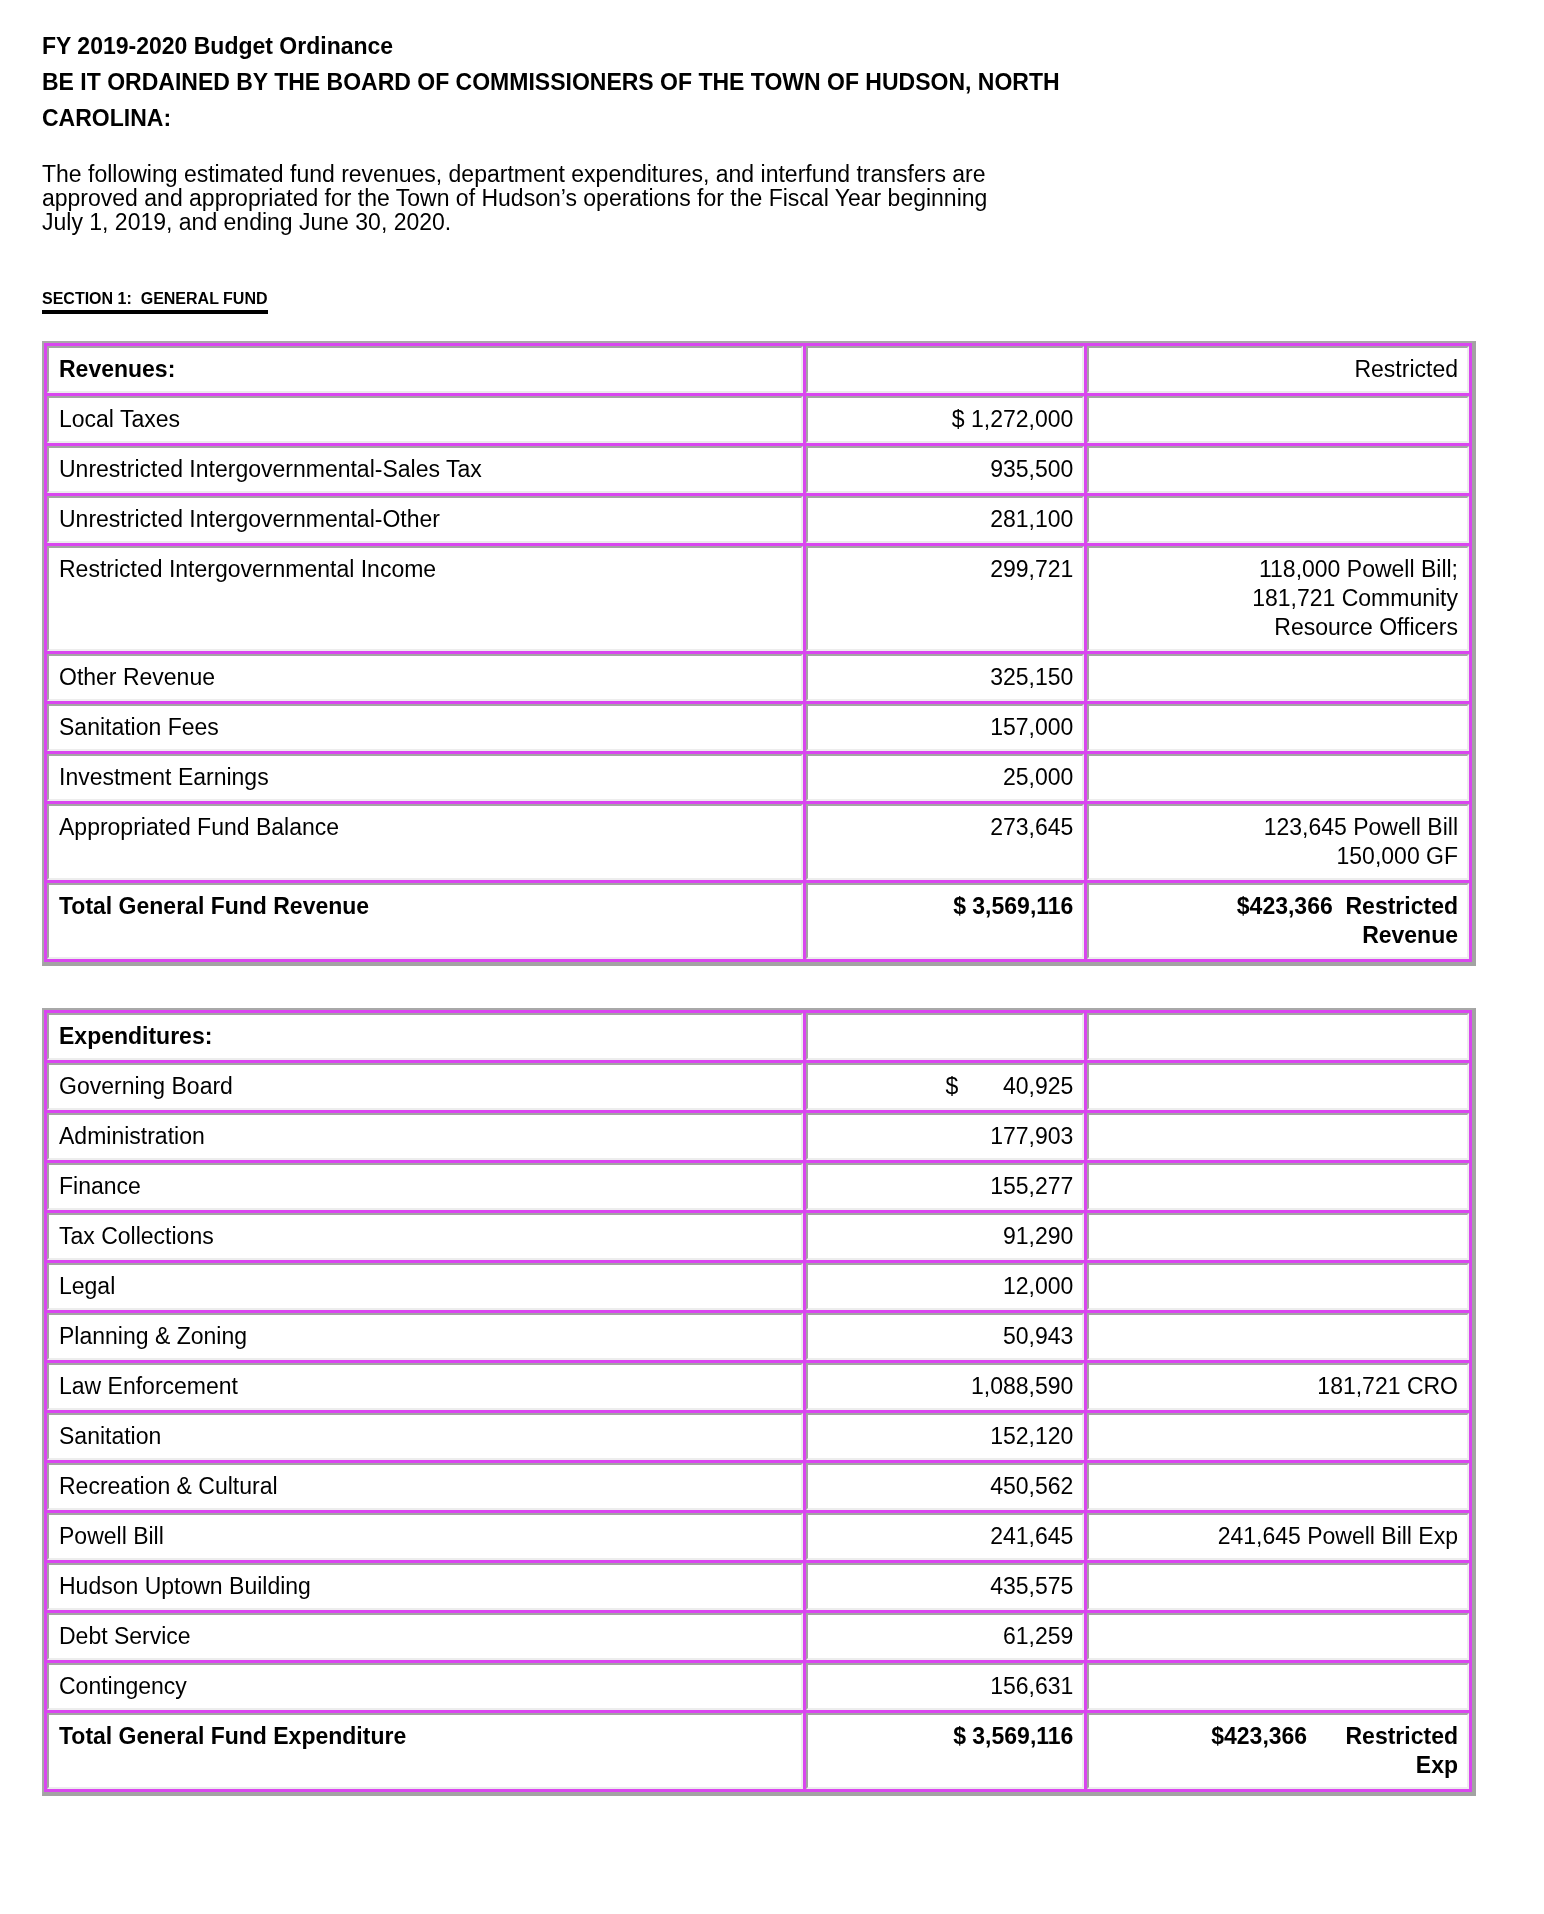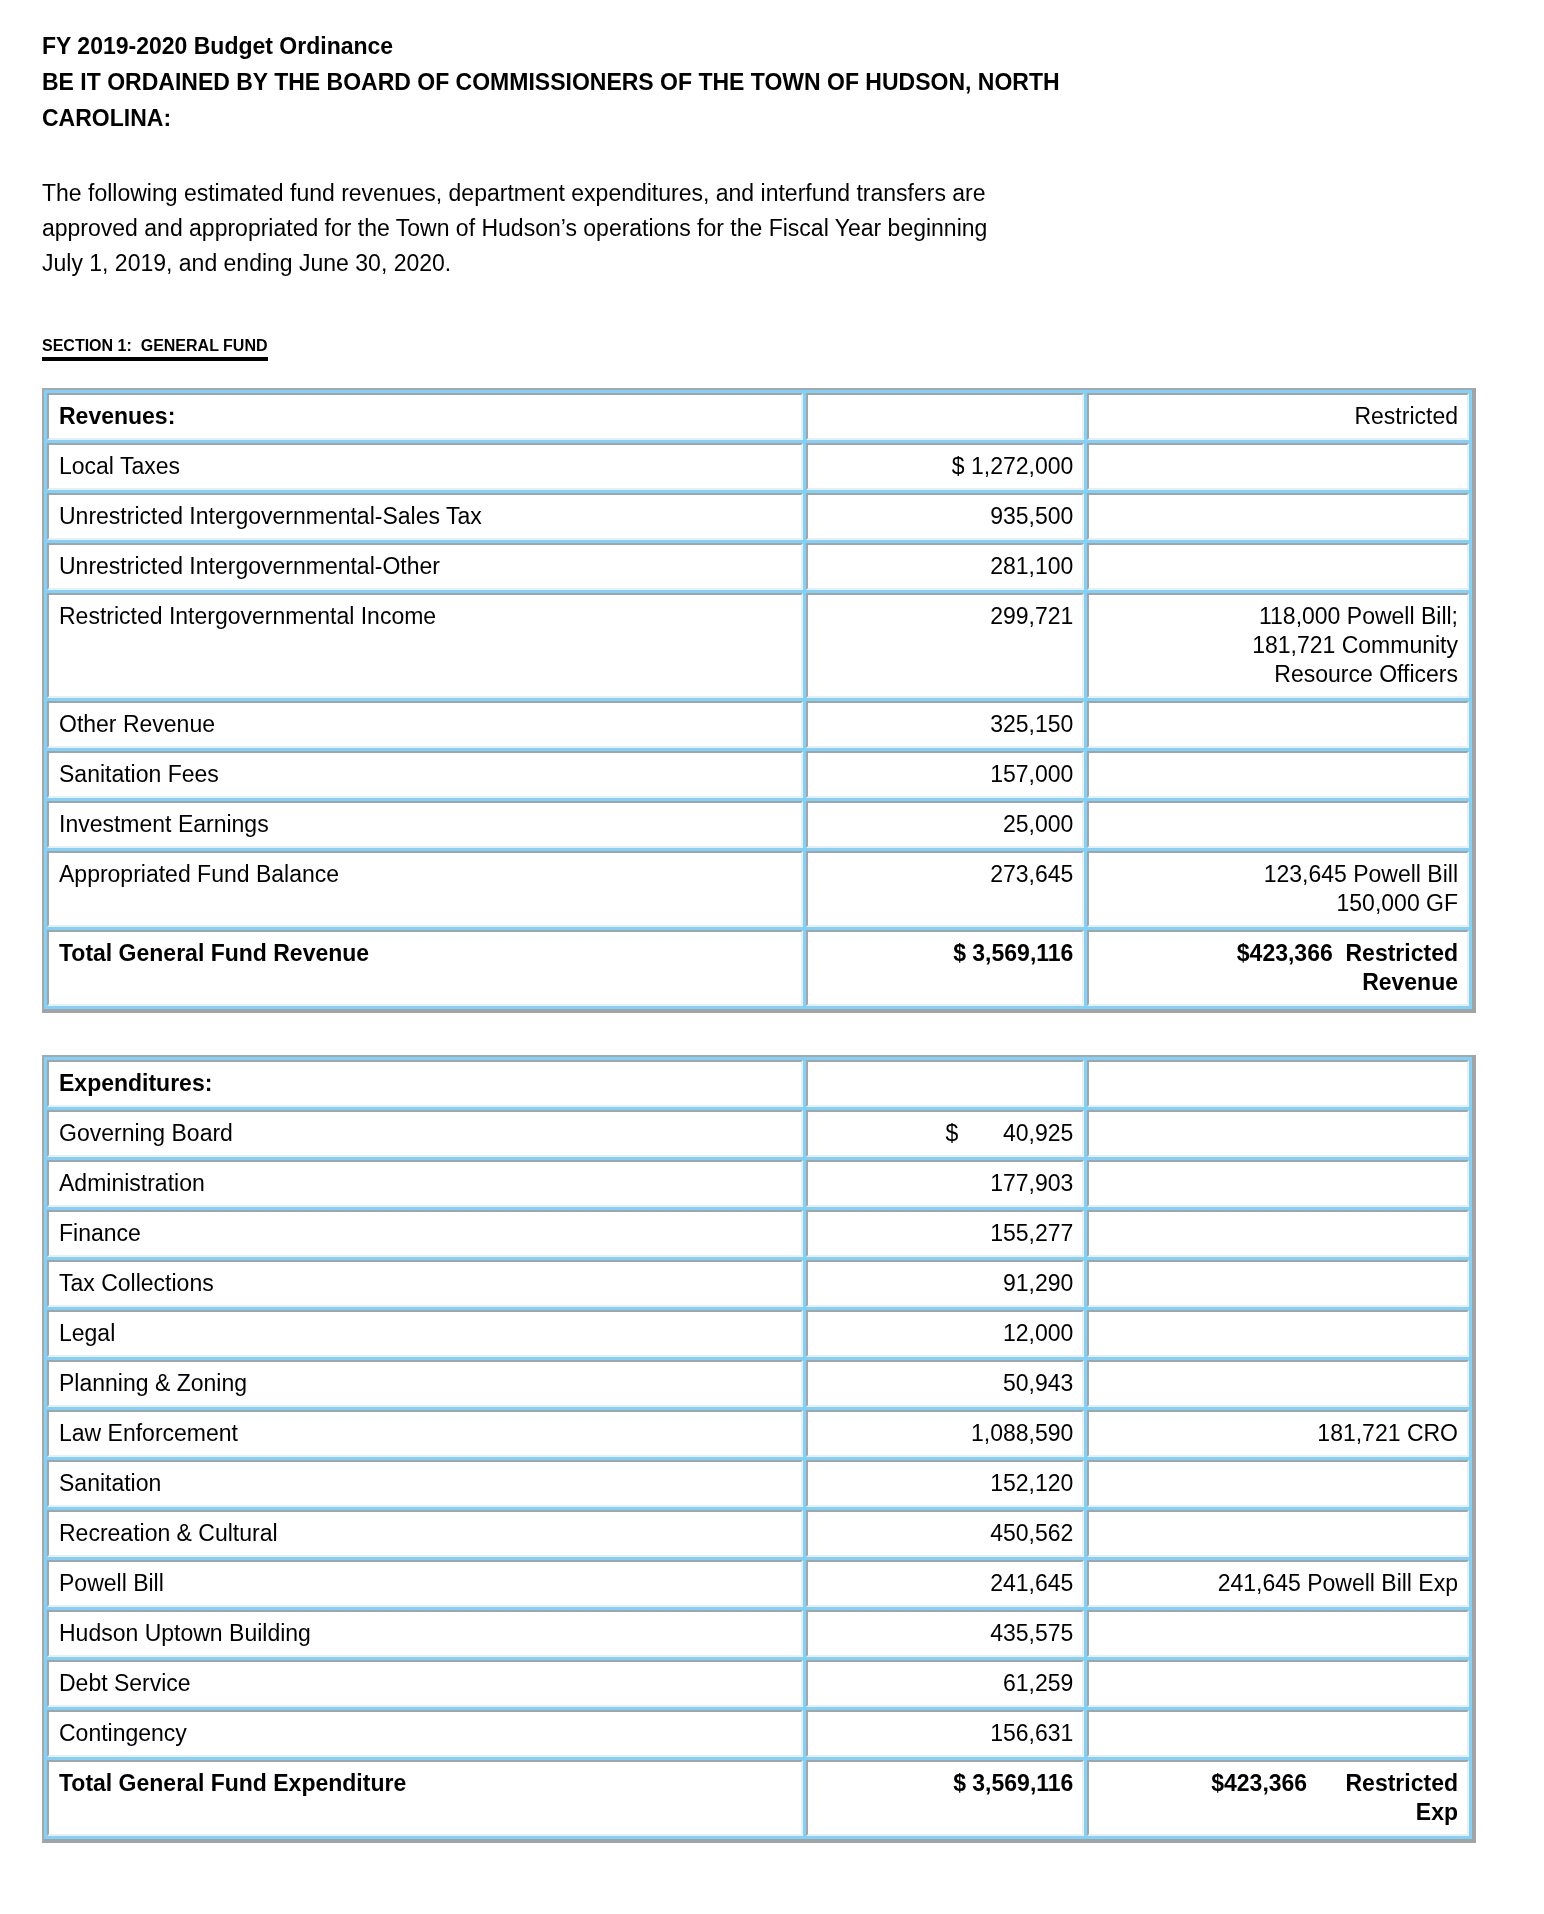--- a/index.html
+++ b/index.html
@@ -18,40 +18,40 @@
     font-family: "Liberation Sans", "DejaVu Sans", sans-serif;
     font-size: 23px;
   }
   .doc-title {
     font-weight: bold;
     line-height: 36px;
     white-space: pre-wrap;
     margin: 0;
   }
   .intro {
-    line-height: 35px;
+    line-height: 24px;
     white-space: pre-wrap;
-    margin: 40px 0 0 0;
+    margin: 26px 0 0 0;
   }
   .section-heading {
     display: inline-block;
     font-size: 16px;
     font-weight: bold;
     margin: 56px 0 0 0;
     padding-bottom: 2px;
     border-bottom: 4px solid #000000;
     white-space: pre;
   }
   table.budget-table {
     border-collapse: separate;
     border-spacing: 3px;
     table-layout: fixed;
     width: 1434px;
     margin-top: 27px;
-    background: #7dd3fc;
+    background: #d946ef;
     border-top: 2px solid #a8a8a8;
     border-left: 2px solid #a8a8a8;
     border-right: 4px solid #a3a3a3;
     border-bottom: 4px solid #a3a3a3;
   }
   table.budget-table.second {
     margin-top: 42px;
   }
   col.c-label  { width: 753px; }
   col.c-amount { width: 277px; }

